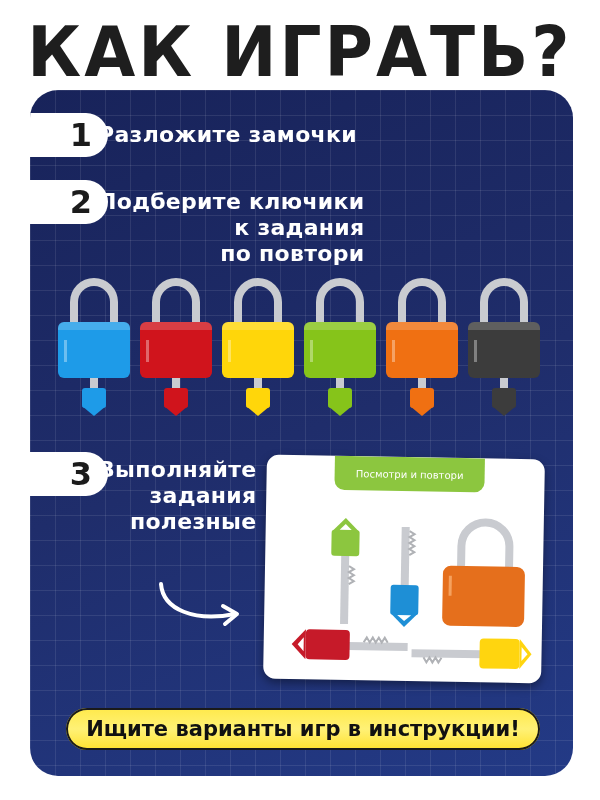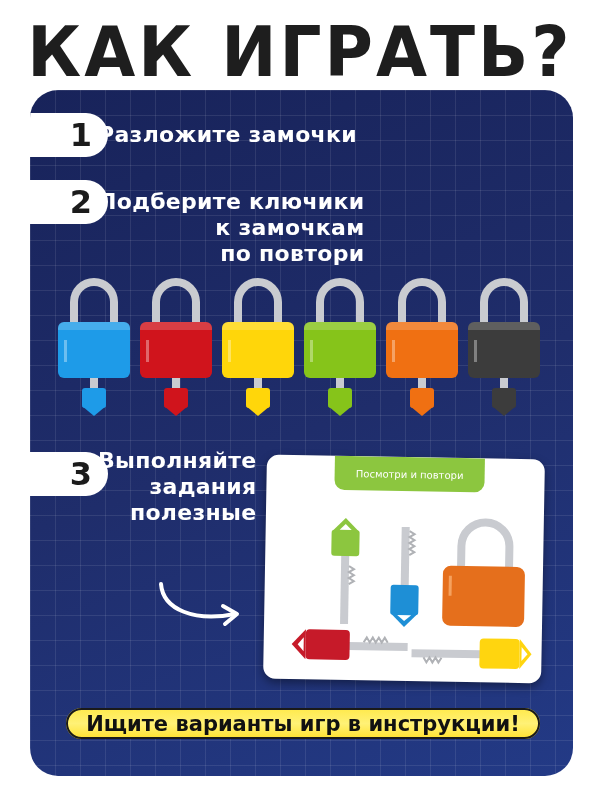--- a/index.html
+++ b/index.html
@@ -19,40 +19,40 @@
   .lock{position:absolute;top:0;width:72px;height:160px;}
   .shackle{position:absolute;left:12px;top:8px;width:48px;height:60px;border:8px solid #c9cbd0;border-bottom:none;border-radius:26px 26px 0 0;box-sizing:border-box;}
   .body{position:absolute;left:0;top:52px;width:72px;height:56px;border-radius:6px;}
   .body::before{content:"";position:absolute;left:0;right:0;top:0;height:8px;background:rgba(255,255,255,0.18);border-radius:6px 6px 0 0;}
   .body::after{content:"";position:absolute;left:6px;top:18px;width:3px;height:22px;background:rgba(255,255,255,0.35);}
   .stem{position:absolute;left:32px;top:108px;width:8px;height:12px;background:#c9cbd0;}
   .keyhead{position:absolute;left:24px;top:118px;width:24px;height:20px;border-radius:3px;}
   .keytip{position:absolute;left:24px;top:136px;width:0;height:0;border-left:12px solid transparent;border-right:12px solid transparent;}
   .card{position:absolute;left:235px;top:367px;width:278px;height:224px;background:#fff;border-radius:12px;transform:rotate(1deg);box-shadow:0 4px 10px rgba(0,0,0,0.4);overflow:hidden;}
   .card-tab{position:absolute;left:68px;top:0;width:150px;height:34px;background:#8cc63f;border-radius:0 0 10px 10px;color:#fff;font-size:10px;display:flex;align-items:center;justify-content:center;font-family:"DejaVu Sans",sans-serif;}
-  .callout{position:absolute;left:36px;top:618px;width:474px;height:31px;border-radius:21px;background:linear-gradient(180deg,#ffe94a 0%,#fff176 50%,#ffe12e 100%);box-shadow:0 0 0 2px #1a1a1a inset;display:flex;align-items:center;justify-content:center;font-weight:bold;font-size:21px;color:#111;font-family:"DejaVu Sans",sans-serif;}
+  .callout{position:absolute;left:36px;top:618px;width:474px;height:42px;border-radius:21px;background:linear-gradient(180deg,#ffe94a 0%,#fff176 50%,#ffe12e 100%);box-shadow:0 0 0 2px #1a1a1a inset;display:flex;align-items:center;justify-content:center;font-weight:bold;font-size:21px;color:#111;font-family:"DejaVu Sans",sans-serif;}
   .arrow{position:absolute;left:125px;top:490px;}
 </style>
 </head>
 <body>
 
 <div class="title">КАК ИГРАТЬ?</div>
 
 <div class="panel">
 
   <div>
     <div class="badge" style="top:23px;">1</div>
     <div class="step-text" style="left:68px;top:32px;">Разложите замочки</div>
   </div>
 
   <div>
     <div class="badge" style="top:90px;">2</div>
     <div class="step-text" style="left:68px;top:92px;margin-top:7px;">
       <div>Подберите ключики</div>
-      <div>к замочкам</div>
+      <div>к задания</div>
       <div>по повтори</div>
     </div>
   </div>
 
   <div class="locks">
     <div class="lock" style="left:0px;">
       <div class="shackle"></div>
       <div class="body" style="background:#1e9be8;"></div>
       <div class="stem"></div>
       <div class="keyhead" style="background:#1e9be8;"></div>
@@ -90,21 +90,21 @@
       <div class="shackle"></div>
       <div class="body" style="background:#3c3c3c;"></div>
       <div class="stem"></div>
       <div class="keyhead" style="background:#3c3c3c;"></div>
       <div class="keytip" style="border-top:10px solid #3c3c3c;"></div>
     </div>
   </div>
 
   <div>
     <div class="badge" style="top:362px;">3</div>
-    <div class="step-text" style="left:68px;top:358px;">
+    <div class="step-text" style="left:68px;top:367px;">
       <div>Выполняйте</div>
       <div>задания</div>
       <div>полезные</div>
     </div>
   </div>
 
   <svg class="arrow" width="90" height="50" viewBox="0 0 90 50">
     <path d="M6 4 C 8 30, 40 42, 80 34" fill="none" stroke="#fff" stroke-width="4" stroke-linecap="round"></path>
     <path d="M68 26 L82 34 L70 44" fill="none" stroke="#fff" stroke-width="4" stroke-linecap="round" stroke-linejoin="round"></path>
   </svg>

